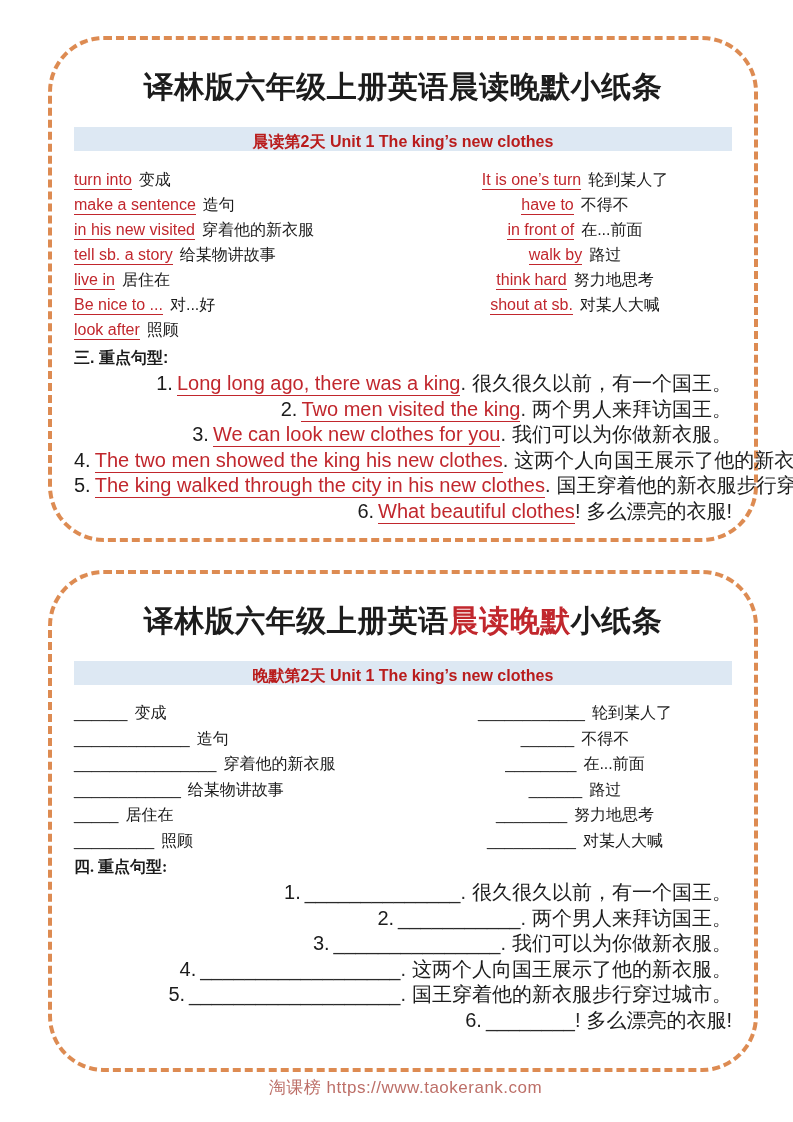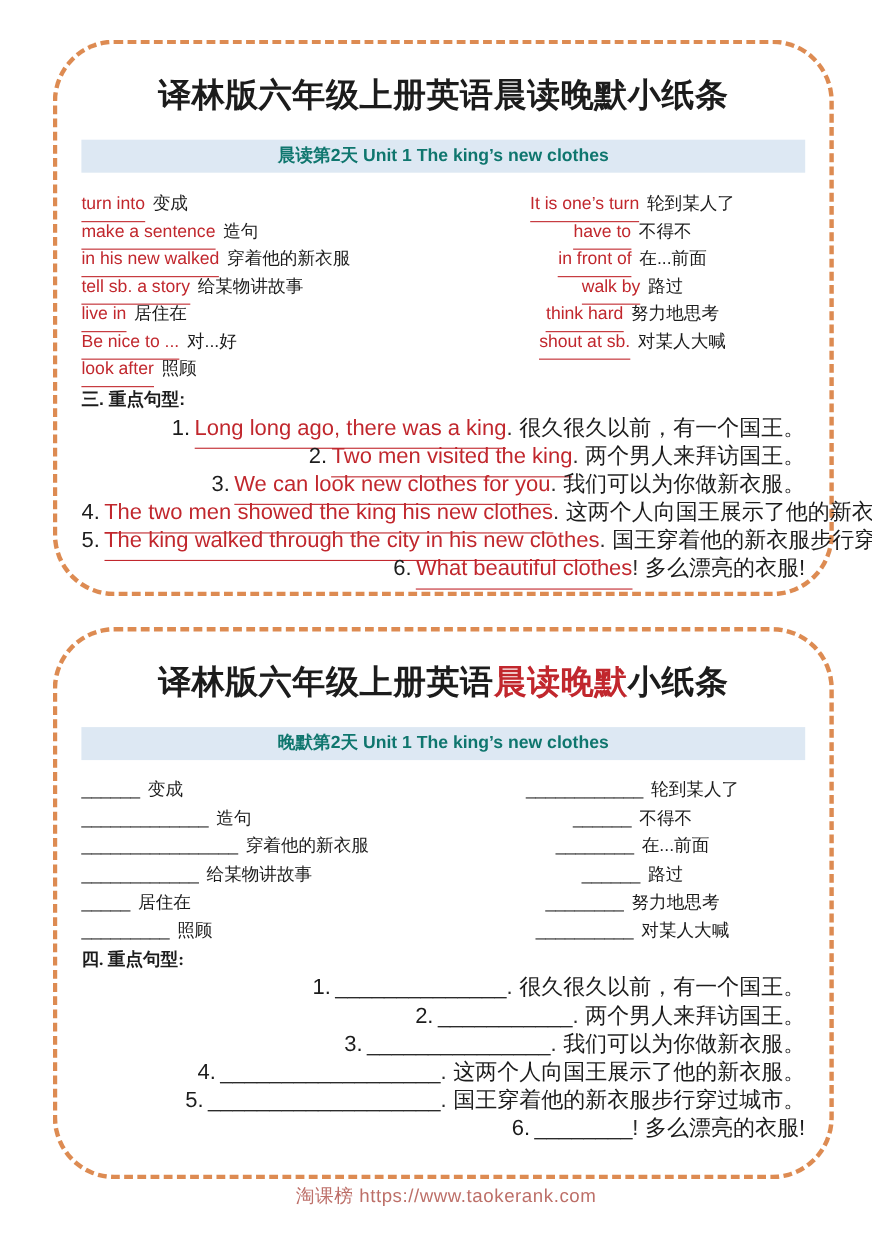--- a/index.html
+++ b/index.html
@@ -14,30 +14,30 @@
     padding:0 22px;background:#ffffff;
   }
   .c1{top:36px;height:506px;}
   .c2{top:570px;height:502px;}
   .title{
     margin:26px 0 0;text-align:center;font-size:30px;font-weight:700;
     line-height:42px;letter-spacing:0.5px;white-space:nowrap;color:#1c1c1c;
   }
   .c2 .hl{color:#c1272d;}
   .bar{
-    margin-top:19px;background:#dde8f3;height:30px;line-height:30px;
-    text-align:center;font-weight:700;font-size:16px;color:#0f766e;
+    margin-top:19px;background:#dde8f3;height:24px;line-height:30px;
+    text-align:center;font-weight:700;font-size:16px;color:#b91c1c;
   }
   .cols{display:flex;margin-top:16px;}
   .c2 .cols{margin-top:15px;}
   .colL{width:344px;flex:none;}
   .colR{flex:1;text-align:center;}
   .row{height:25px;line-height:25px;font-size:16px;white-space:nowrap;}
   .c2 .row{height:25.5px;line-height:25.5px;}
-  .en{color:#c1272d;border-bottom:1.5px solid #c1272d;padding-bottom:7px;}
+  .en{color:#c1272d;border-bottom:1.5px solid #c1272d;padding-bottom:1px;}
   .row .zh{margin-left:7px;}
   .heading{font-weight:700;font-size:16px;height:26px;line-height:26px;margin-top:3px;}
   .c2 .heading{margin-top:1px;font-family:Liberation Serif, serif;}
   .srow{height:25.5px;line-height:25.5px;font-size:20px;white-space:nowrap;text-align:right;}
   .srow .num{margin-right:4px;}
   .srow .pu{margin-right:6px;color:#2b2b2b;}
   .bl{color:#2b2b2b;letter-spacing:0;}
   .footer{
     position:absolute;left:18px;right:0;top:1076px;text-align:center;
     font-size:17px;color:#bd6f68;letter-spacing:0.5px;
@@ -48,21 +48,21 @@
 
 <section class="card c1">
   <h1 class="title"><span>译林版六年级上册英语</span><span class="hl">晨读晚默</span><span>小纸条</span></h1>
 
   <div class="bar">晨读第2天 Unit 1 The king’s new clothes</div>
 
   <div class="cols">
     <div class="colL">
       <div class="row"><span class="en">turn into</span><span class="zh">变成</span></div>
       <div class="row"><span class="en">make a sentence</span><span class="zh">造句</span></div>
-      <div class="row"><span class="en">in his new walked</span><span class="zh">穿着他的新衣服</span></div>
+      <div class="row"><span class="en">in his new visited</span><span class="zh">穿着他的新衣服</span></div>
       <div class="row"><span class="en">tell sb. a story</span><span class="zh">给某物讲故事</span></div>
       <div class="row"><span class="en">live in</span><span class="zh">居住在</span></div>
       <div class="row"><span class="en">Be nice to ...</span><span class="zh">对...好</span></div>
       <div class="row"><span class="en">look after</span><span class="zh">照顾</span></div>
     </div>
     <div class="colR">
       <div class="row"><span class="en">It is one’s turn</span><span class="zh">轮到某人了</span></div>
       <div class="row"><span class="en">have to</span><span class="zh">不得不</span></div>
       <div class="row"><span class="en">in front of</span><span class="zh">在...前面</span></div>
       <div class="row"><span class="en">walk by</span><span class="zh">路过</span></div>

